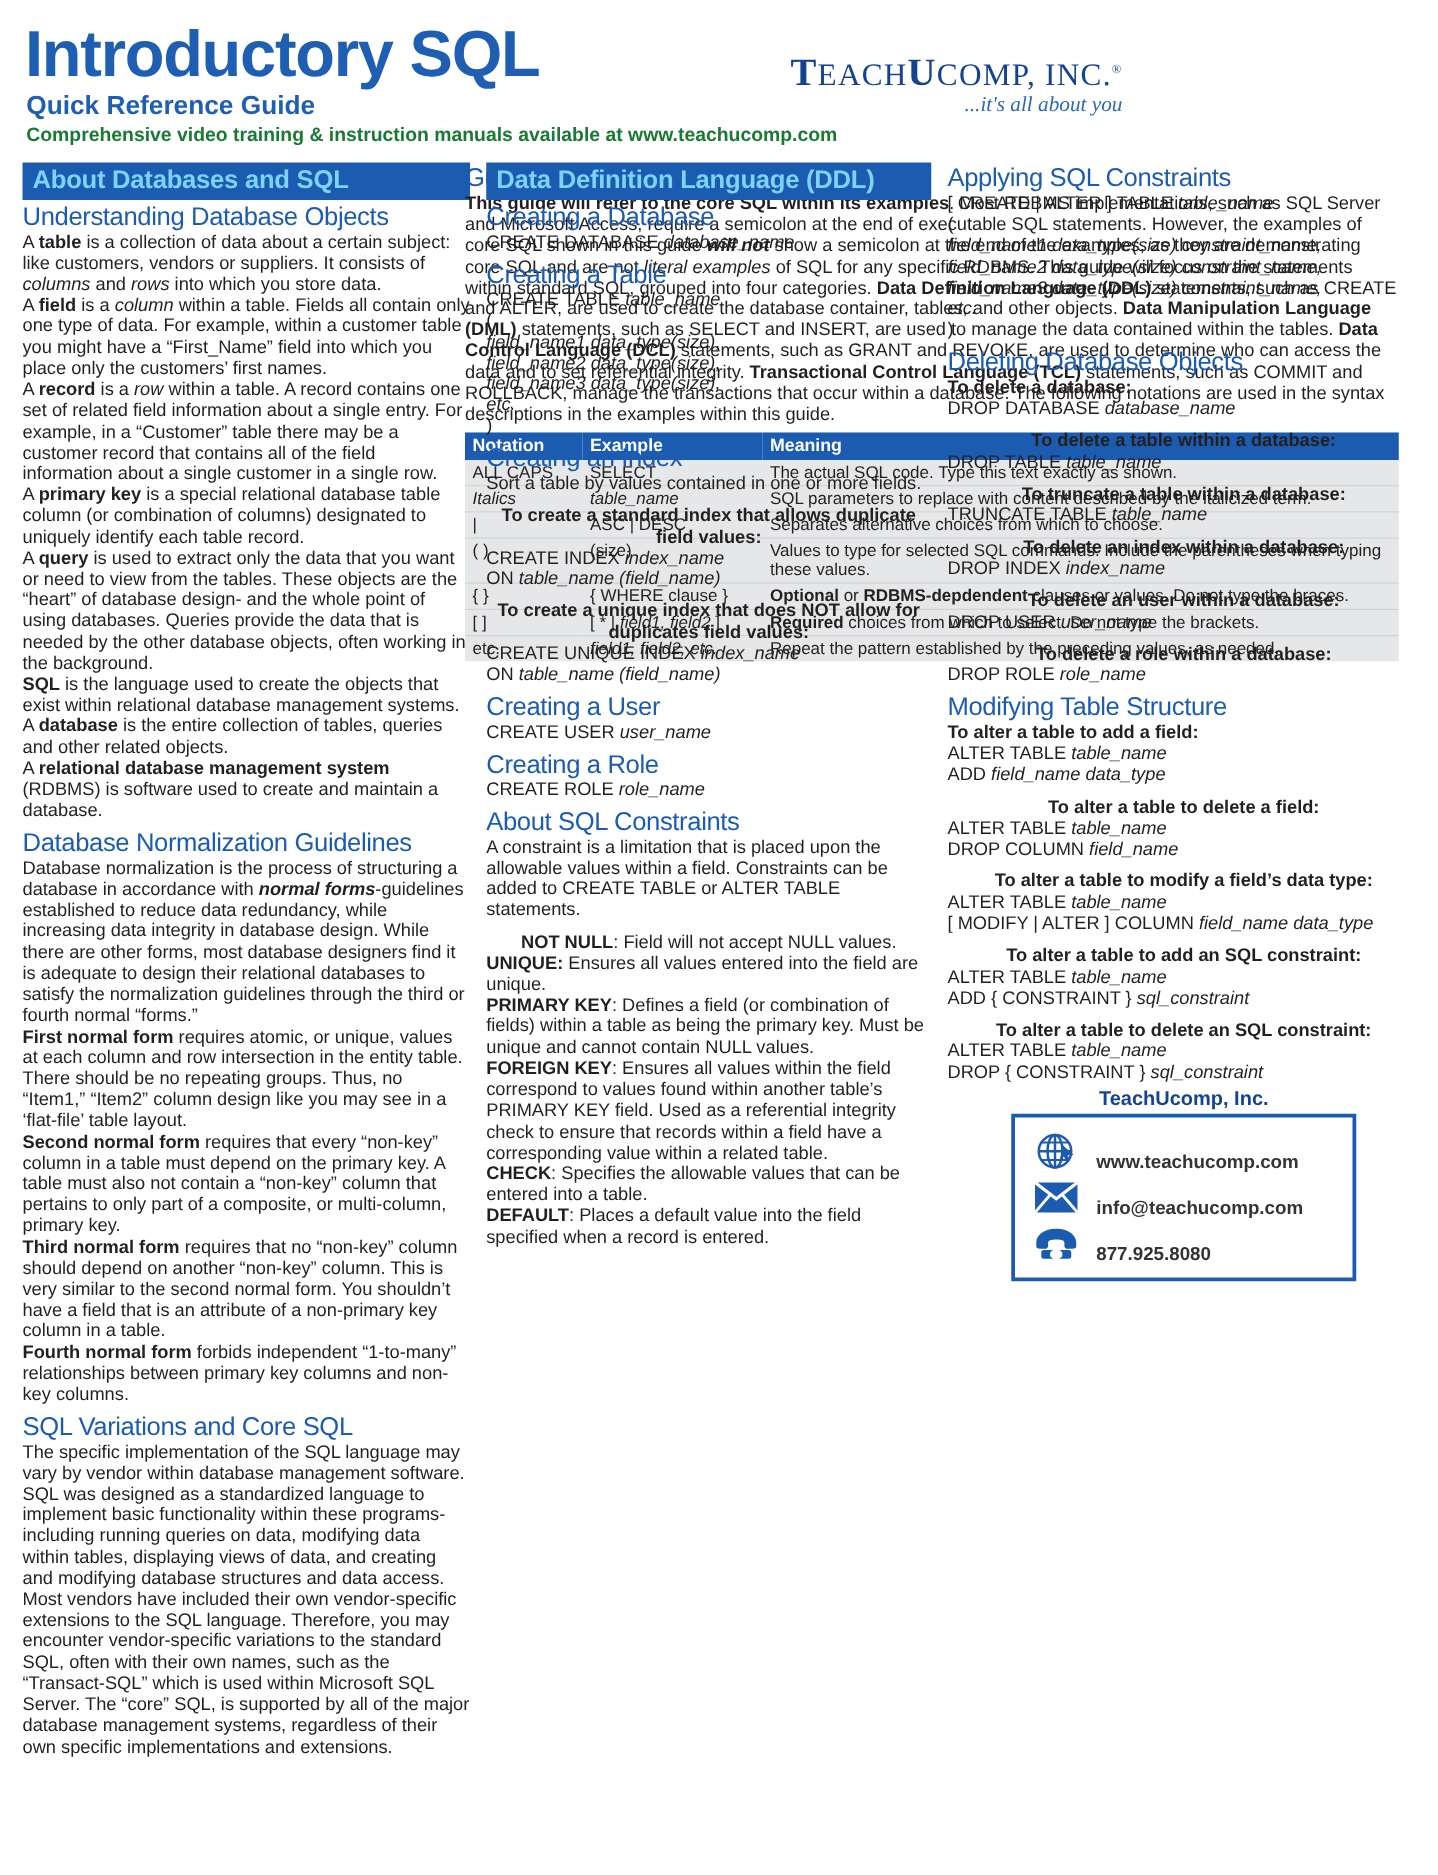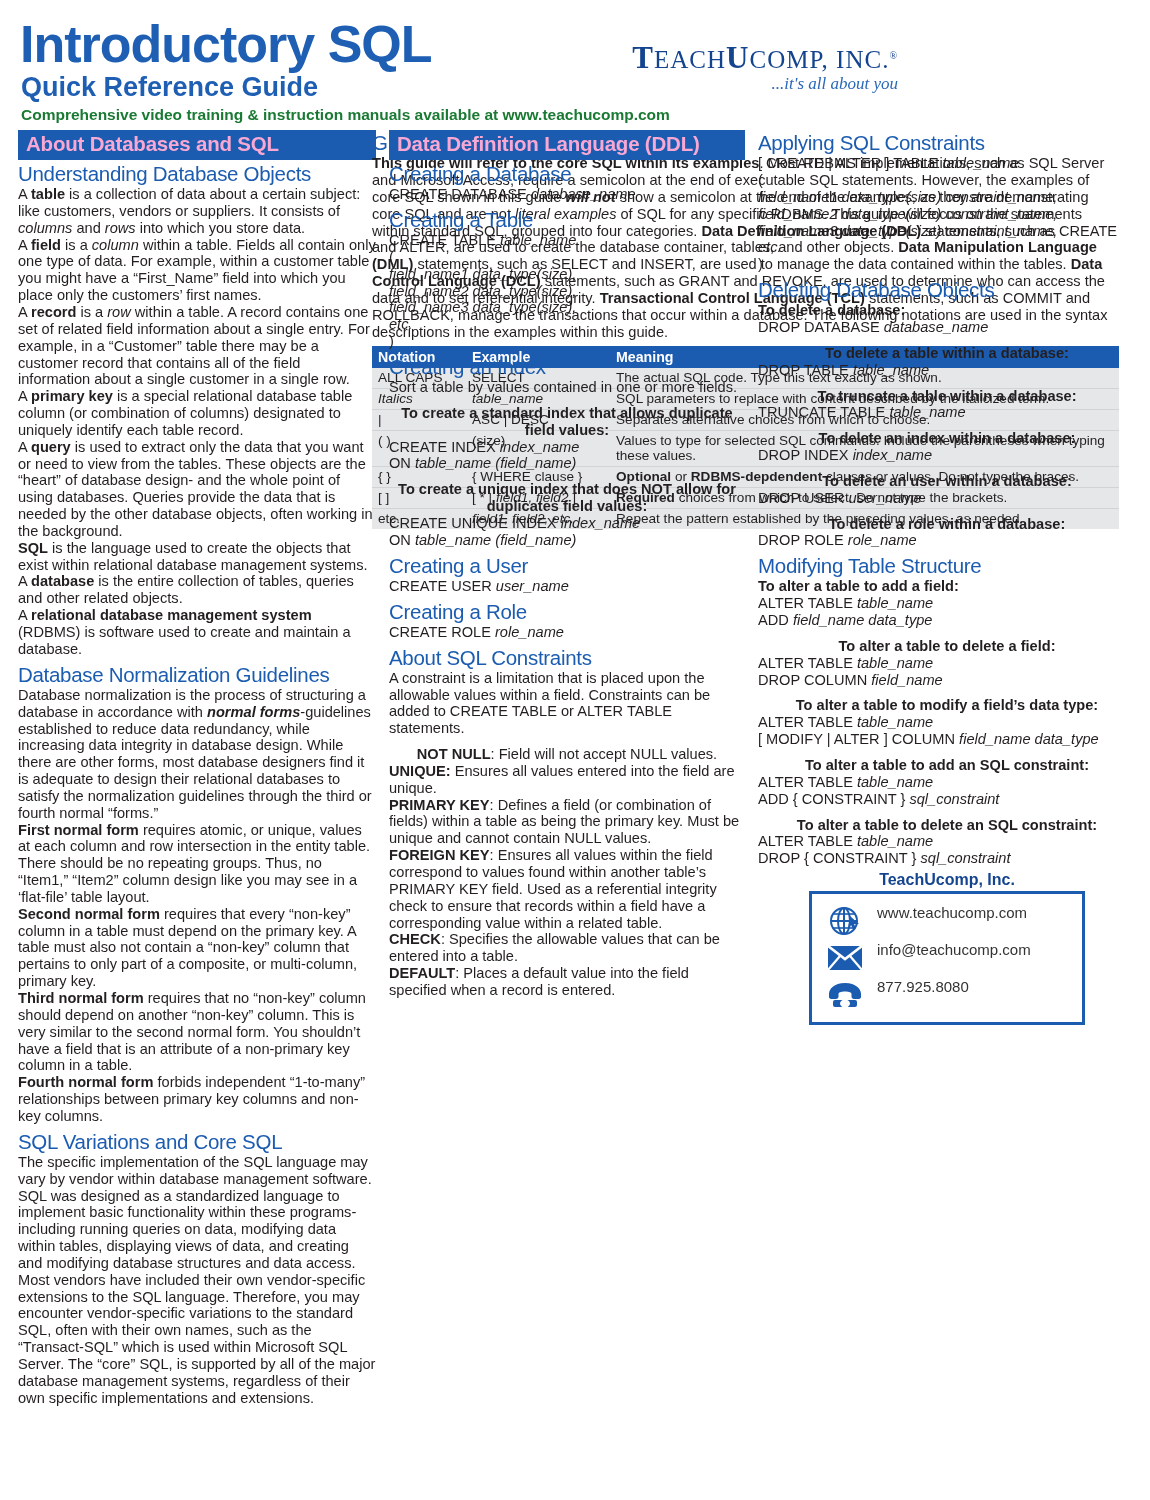--- a/index.html
+++ b/index.html
@@ -12,21 +12,21 @@
   }
   .page{position:relative;width:922px;height:1500px;box-sizing:border-box;padding:18px 18px 0 18px;}
 
   
   .header{position:relative;height:110px;}
   .title{
     font-size:52px;font-weight:bold;color:#1e5fb4;letter-spacing:-1px;
     line-height:0.95;margin:2px 0 0 2px;
   }
   .subtitle{
-    font-size:27px;font-weight:bold;color:#1e5fb4;margin:5px 0 0 3px;line-height:1;
+    font-size:21px;font-weight:bold;color:#1e5fb4;margin:5px 0 0 3px;line-height:1;
   }
   .tagline{
     font-size:15.5px;font-weight:bold;color:#1a7a33;margin:6px 0 0 3px;line-height:1;
   }
   .logo{position:absolute;right:6px;top:22px;text-align:right;}
   .logo-main{
     font-family:"Liberation Serif", serif;
     font-size:25px;color:#15448f;letter-spacing:1px;line-height:1;
     white-space:nowrap;font-variant:small-caps;font-weight:500;
   }
@@ -39,21 +39,21 @@
 
   
   .cols{position:relative;}
   .colL{position:absolute;left:0;top:0;width:358px;}
   .colM{position:absolute;left:371px;top:0;width:356px;}
   .colR{position:absolute;left:740px;top:0;width:378px;}
   .topwide{position:absolute;left:354px;top:0;width:747px;}
 
   
   .banner{
-    background:#1c5cb0;color:#f9a8d4;font-size:20.5px;font-weight:bold;
+    background:#1c5cb0;color:#7dd3fc;font-size:20.5px;font-weight:bold;
     padding:3px 8px 4px 8px;line-height:1.12;margin-bottom:3px;
     letter-spacing:-0.2px;
   }
   h2.blue{
     color:#1c5cb0;font-size:20.5px;font-weight:normal;margin:6px 0 1px 0;
     line-height:1.08;letter-spacing:-0.3px;
   }
   h2.blue.tight{margin-top:2px;}
   p.body{
     font-size:14.6px;line-height:1.155;margin:0;text-align:left;
@@ -81,21 +81,21 @@
   .c2{width:132px;}
 
   
   .contact-title{
     color:#15448f;font-weight:bold;font-size:16px;text-align:center;
     margin:4px 0 2px 0;
   }
   .contact-box{
     border:3px solid #1c5cb0;padding:7px 10px;margin:0 auto;width:250px;
   }
-  .crow{display:flex;align-items:flex-start;margin:3px 0;}
+  .crow{display:flex;align-items:flex-end;margin:3px 0;font-weight:bold;}
   .cicon{width:46px;height:34px;display:flex;align-items:center;justify-content:center;flex:0 0 46px;}
   .ctext{font-size:15px;color:#333;margin-left:9px;}
 </style>
 </head>
 <body>
 
 <div class="page">
 
   <div class="header">
     <div class="title">Introductory SQL</div>

